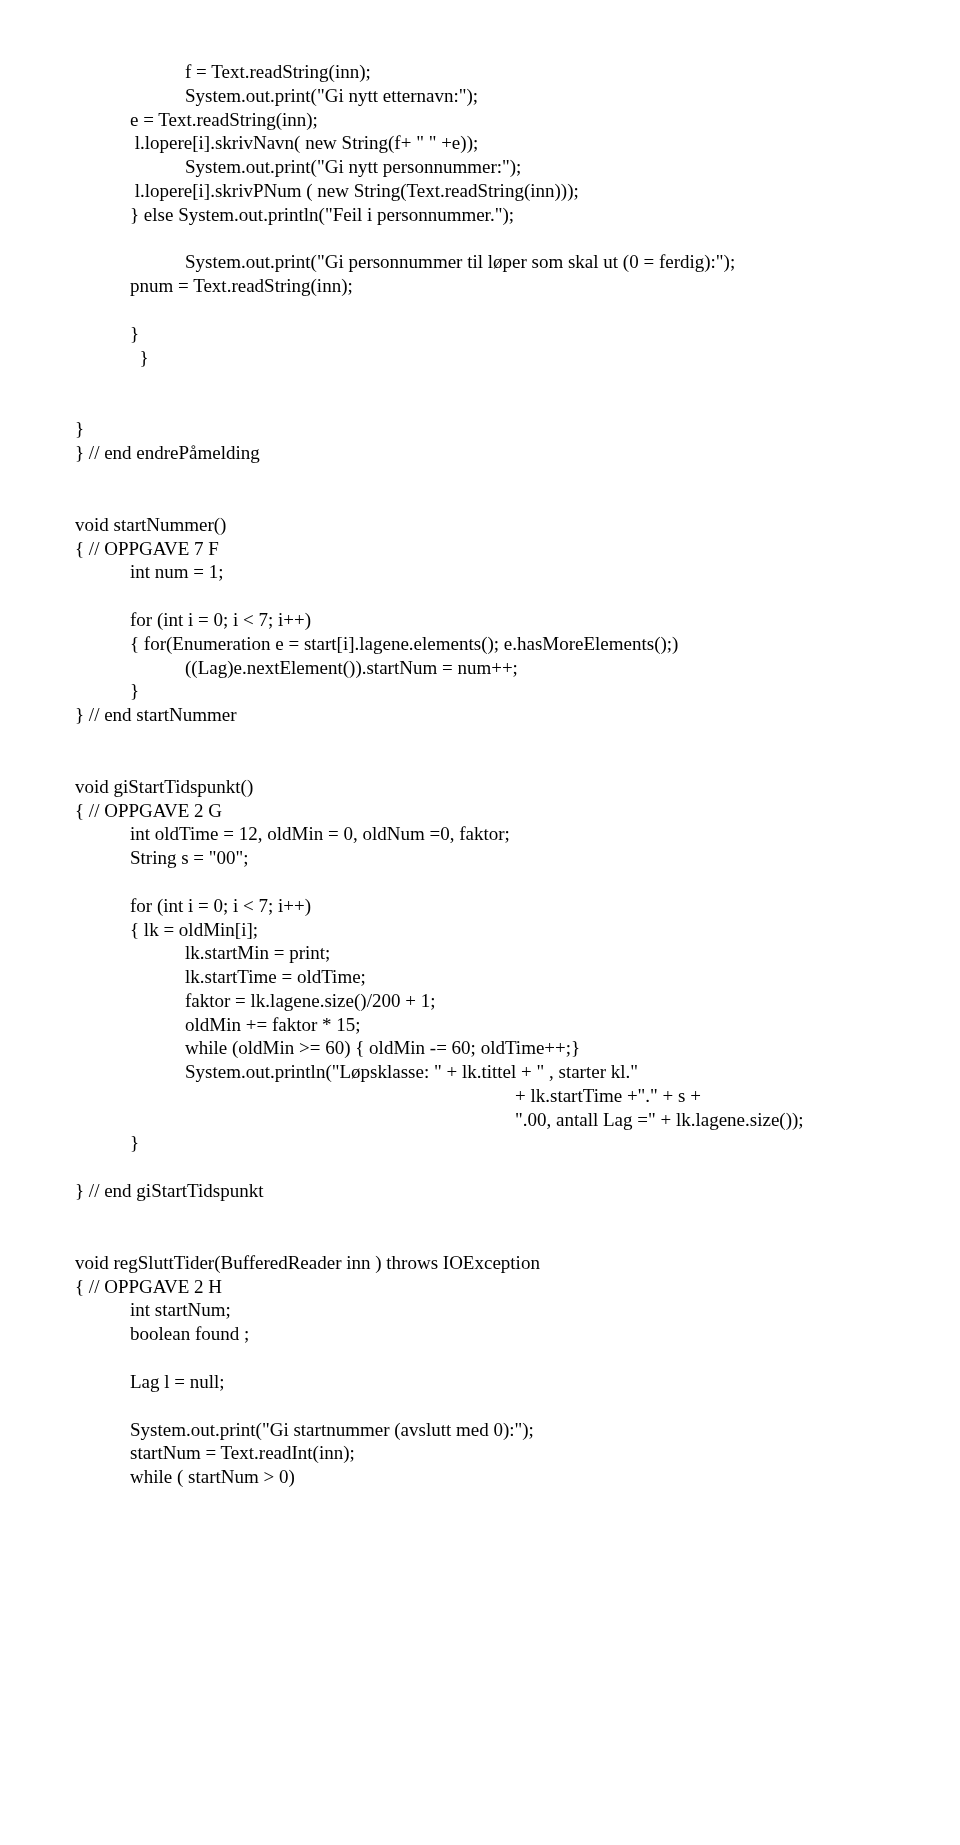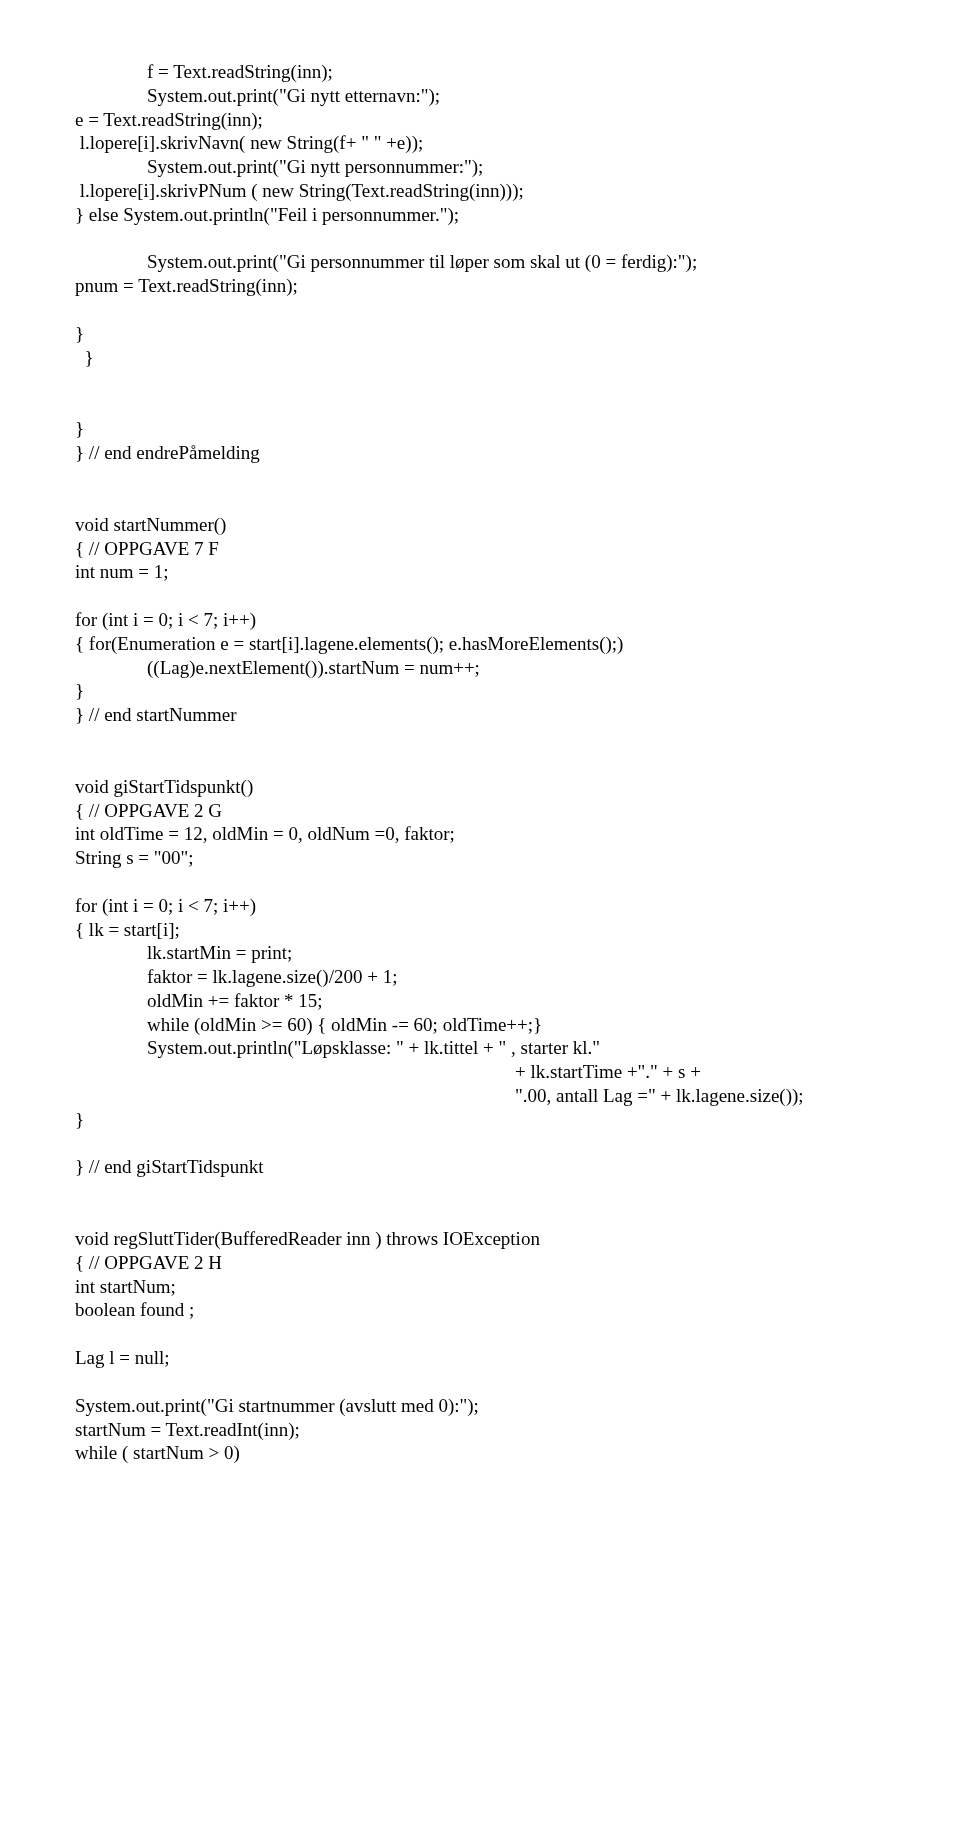--- a/index.html
+++ b/index.html
@@ -11,22 +11,22 @@
     line-height: 1.25;
     color: #000000;
     width: 960px;
     box-sizing: border-box;
   }
   .code-line {
     white-space: pre;
     font-family: "Times New Roman", Times, serif;
   }
   .ind0 { margin-left: 0px; }
-  .ind1 { }
-  .ind2 { margin-left: 72px; }
+  .ind1 { margin-left: 55px; }
+  .ind2 { margin-left: 110px; }
   .ind5 { margin-left: 440px; }
   .blank { height: 24px; }
 </style>
 </head>
 <body>
 
 <div id="container">
     <div class="code-line ind2">f = Text.readString(inn);</div>
     <div class="code-line ind2">System.out.print("Gi nytt etternavn:");</div>
     <div class="code-line ind1">e = Text.readString(inn);</div>
@@ -56,22 +56,23 @@
     <div class="code-line ind1">}</div>
     <div class="code-line ind0">} // end startNummer</div>
     <div class="blank"></div>
     <div class="blank"></div>
     <div class="code-line ind0">void giStartTidspunkt()</div>
     <div class="code-line ind0">{ // OPPGAVE 2 G</div>
     <div class="code-line ind1">int oldTime = 12, oldMin = 0, oldNum =0, faktor;</div>
     <div class="code-line ind1">String s = "00";</div>
     <div class="blank"></div>
     <div class="code-line ind1">for (int i = 0; i &lt; 7; i++)</div>
-    <div class="code-line ind1">{ lk = start[i];</div>
+    <div class="code-line ind1">{ lk = oldMin[i];</div>
     <div class="code-line ind2">lk.startMin = print;</div>
+    <div class="code-line ind2">lk.startTime = oldTime;</div>
     <div class="code-line ind2">faktor = lk.lagene.size()/200 + 1;</div>
     <div class="code-line ind2">oldMin += faktor * 15;</div>
     <div class="code-line ind2">while (oldMin &gt;= 60) { oldMin -= 60; oldTime++;}</div>
     <div class="code-line ind2">System.out.println("Løpsklasse: " + lk.tittel + " , starter kl."</div>
     <div class="code-line ind5">+ lk.startTime +"." + s +</div>
     <div class="code-line ind5">".00, antall Lag =" + lk.lagene.size());</div>
     <div class="code-line ind1">}</div>
     <div class="blank"></div>
     <div class="code-line ind0">} // end giStartTidspunkt</div>
     <div class="blank"></div>

